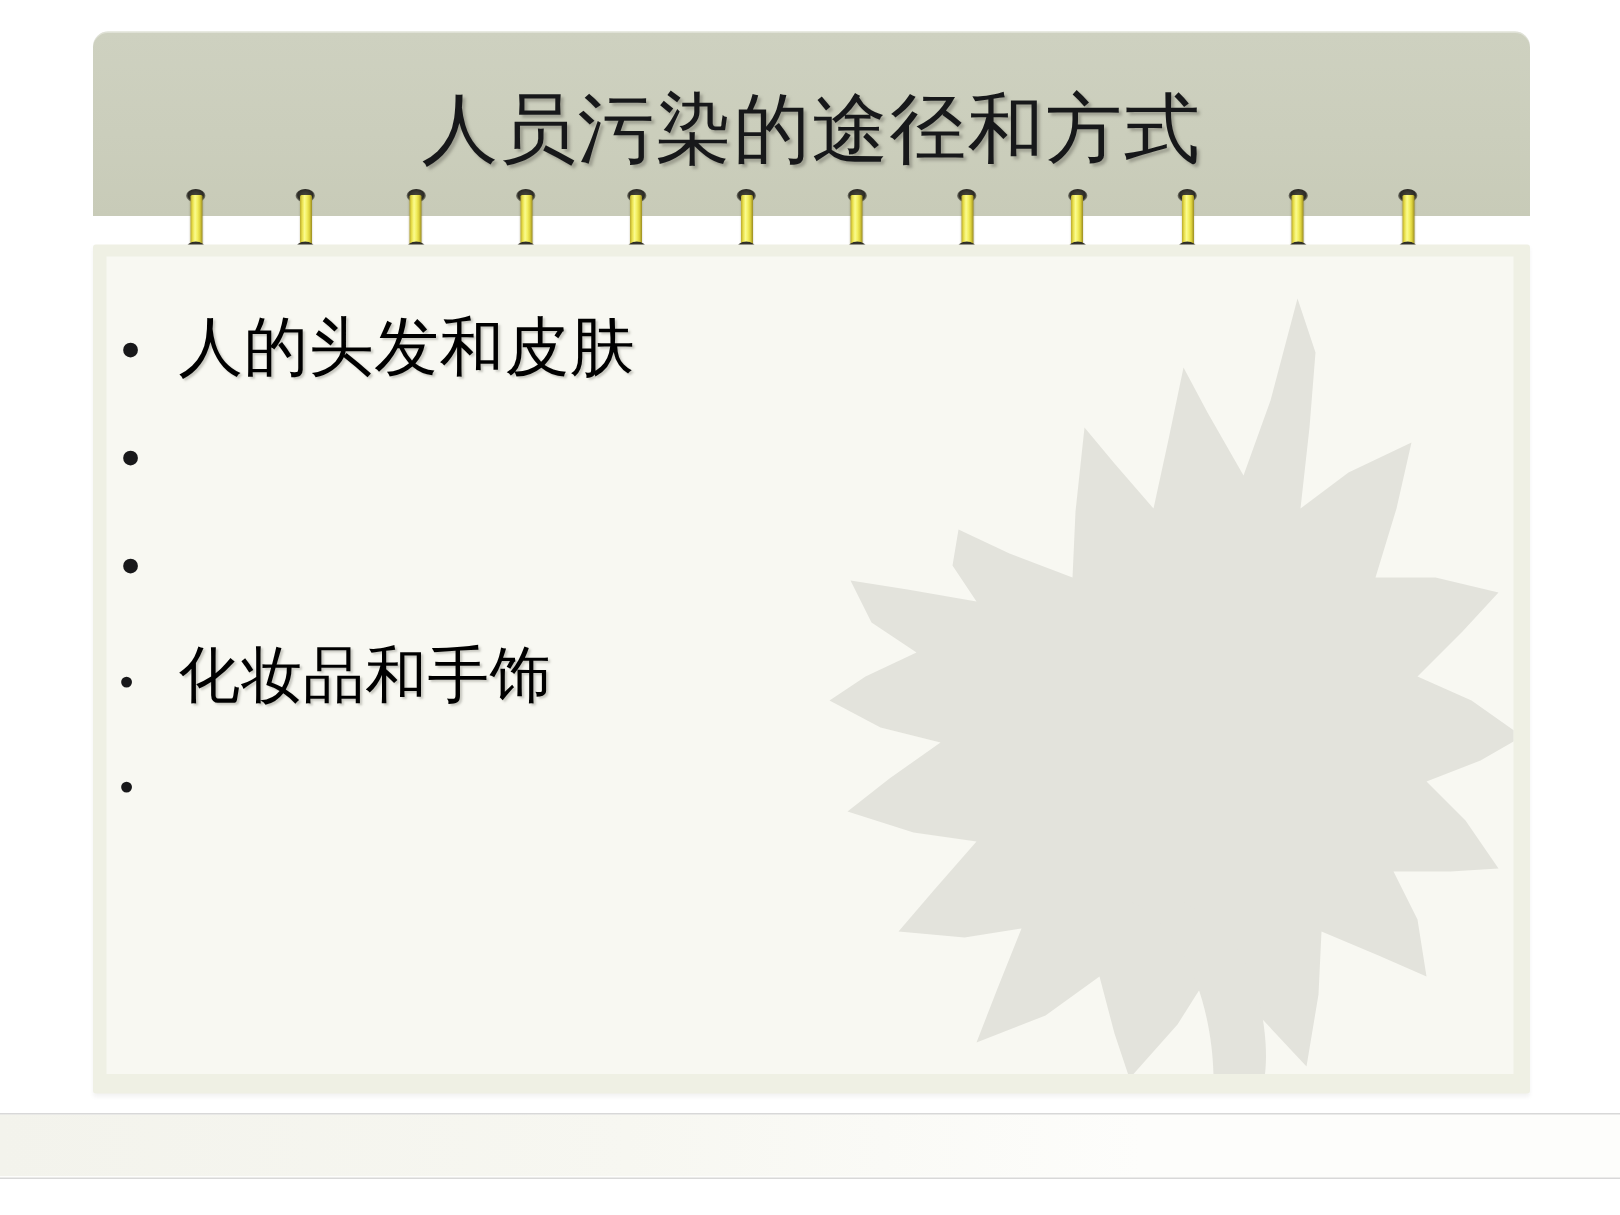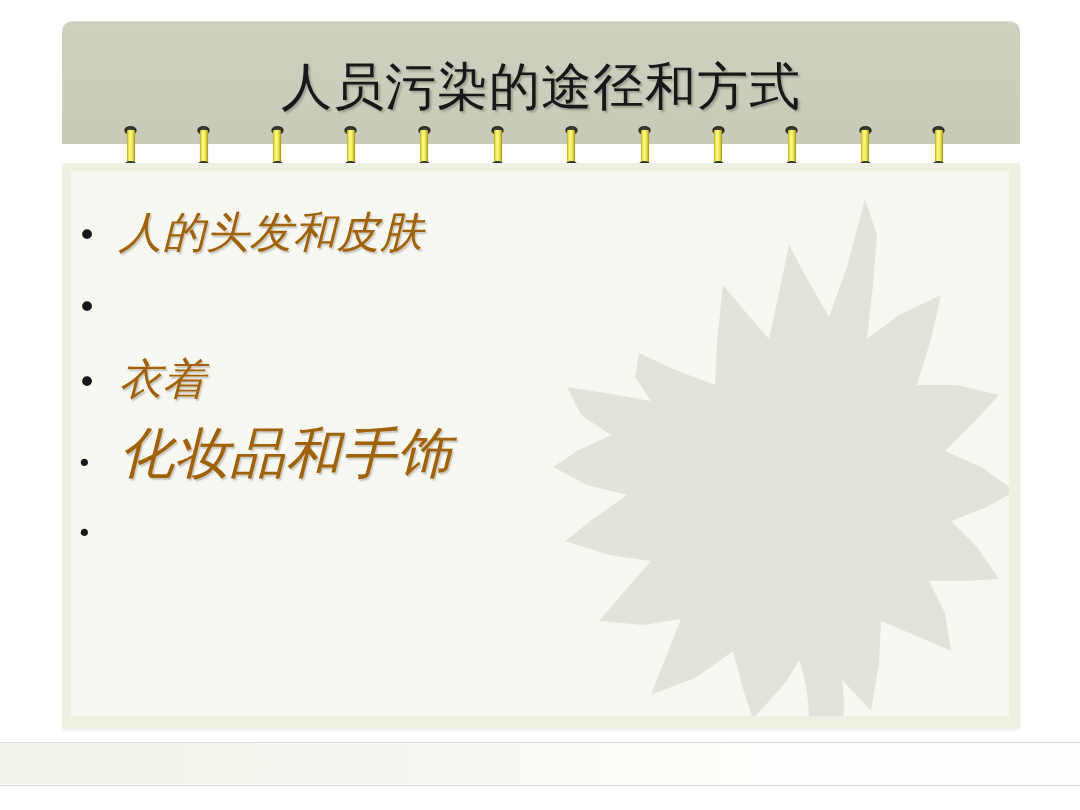--- a/index.html
+++ b/index.html
@@ -95,30 +95,29 @@
   }
   .dot{
     display:inline-block;
     width:42px;
     text-align:left;
     color:#18181a;
     flex:0 0 42px;
     font-family:"DejaVu Sans","Liberation Sans",sans-serif;
   }
   .btext{
-    color:#a16207;
+    color:#000000;
     font-family:"DejaVu Serif","Liberation Serif",serif;
     text-shadow:1.5px 1.5px 1.5px rgba(140,140,130,0.45);
     white-space:nowrap;
-    font-style:italic;
   }
   .size-lg .dot{font-size:34px;line-height:70px;}
   .size-lg .btext{font-size:43px;line-height:70px;letter-spacing:0.5px;}
   .size-sm .dot{font-size:25px;line-height:68px;}
-  .size-sm .btext{font-size:55px;line-height:68px;letter-spacing:0.5px;}
+  .size-sm .btext{font-size:41px;line-height:68px;letter-spacing:0.5px;}
 
   
   .strip{
     position:absolute;left:0;width:1080px;
     background:#fdfdfb;
   }
   .strip-line{
     position:absolute;left:0;width:1080px;height:1px;
     background:#d8d8d8;
   }
@@ -230,21 +229,20 @@
       <div class="bullets" id="bullets">
           <div class="bullet-row size-lg">
             <span class="dot">•</span>
             <span class="btext">人的头发和皮肤</span>
           </div>
           <div class="bullet-row size-lg">
             <span class="dot">•</span>
           </div>
           <div class="bullet-row size-lg">
             <span class="dot">•</span>
-            <span class="btext">衣着</span>
           </div>
           <div class="bullet-row size-sm">
             <span class="dot">•</span>
             <span class="btext">化妆品和手饰</span>
           </div>
           <div class="bullet-row size-sm">
             <span class="dot">•</span>
           </div>
         </div>
 

